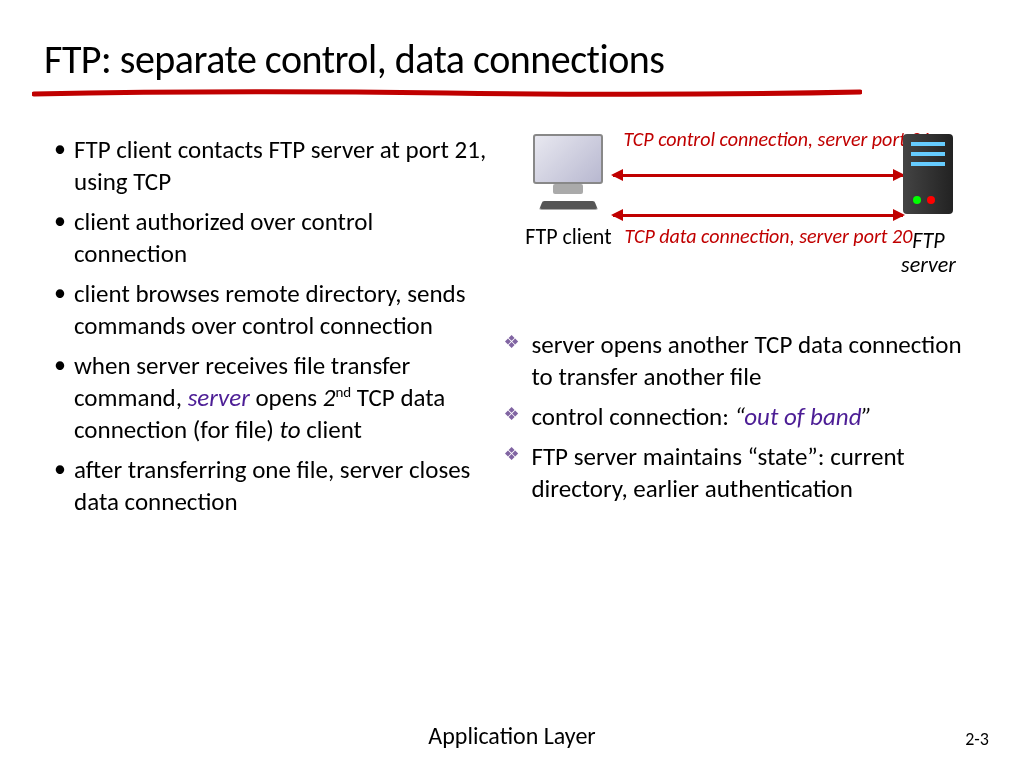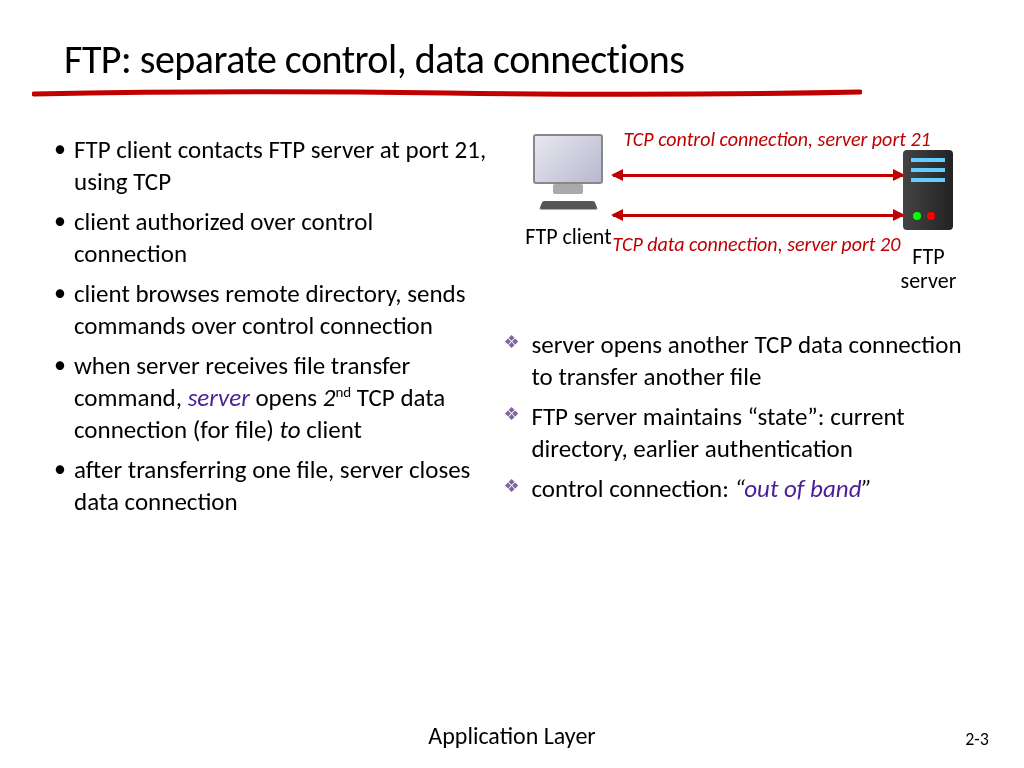--- a/index.html
+++ b/index.html
@@ -7,21 +7,21 @@
     width: 1024px;
     height: 768px;
     font-family: "Gill Sans", "Gill Sans MT", Calibri, sans-serif;
     background: #fff;
     position: relative;
     overflow: hidden;
   }
   .title {
     font-size: 40px;
     font-weight: 400;
-    padding: 35px 0 0 64px;
+    padding: 35px 0 0 44px;
     letter-spacing: -0.5px;
   }
   .underline {
     position: absolute;
     top: 88px;
     left: 32px;
     width: 830px;
     height: 12px;
   }
   .content {
@@ -56,21 +56,21 @@
   .red { color: #4c1d95; }
   .italic { font-style: italic; }
   .sup { font-size: 0.6em; vertical-align: super; }
   .diagram {
     position: relative;
     height: 165px;
     width: 470px;
     margin-bottom: 30px;
   }
   .client-box { position: absolute; left: 15px; top: 0; width: 100px; text-align: center; }
-  .server-box { position: absolute; right: 0; top: 16px; width: 90px; text-align: center; }
+  .server-box { position: absolute; right: 0; top: 0; width: 90px; text-align: center; font-style: italic; }
   .client-label, .server-label { font-size: 22px; line-height:1.1; margin-top: 15px; }
   .monitor {
     width: 70px; height: 50px;
     background: linear-gradient(135deg,#e8e8f0,#b8b8d0);
     border: 2px solid #888; border-radius: 3px;
     margin: 0 auto; position: relative;
   }
   .monitor::after {
     content:""; position:absolute; bottom:-12px; left:50%; transform:translateX(-50%);
     width:30px; height:10px; background:#aaa; border-radius:2px;
@@ -102,21 +102,21 @@
     content:""; position:absolute; top:-5px; width:0; height:0;
     border-top:6px solid transparent; border-bottom:6px solid transparent;
   }
   .arrow-line::before { left:-2px; border-right:12px solid #c00000; }
   .arrow-line::after { right:-2px; border-left:12px solid #c00000; }
   .arrow-label {
     position:absolute; font-size:20px; font-style:italic; color:#c00000;
     text-align:center; white-space:nowrap; line-height:1.05;
   }
   .arrow-label.top { left:120px; top:-5px; width:290px; }
-  .arrow-label.bottom { left:108px; top:92px; width:290px;margin-top:8px; }
+  .arrow-label.bottom { left:120px; top:92px; width:290px; }
   ul.diamonds { list-style:none; padding-left: 28px; }
   ul.diamonds > li {
     position:relative; font-size:25px; line-height:1.28; margin-bottom:8px;
   }
   ul.diamonds > li::before {
     content:"❖"; position:absolute; left:-28px; top:2px;
     color:#8064a2; font-size:18px;
   }
   .footer-center {
     position:absolute; bottom:18px; left:0; width:100%;
@@ -169,23 +169,23 @@
       <div class="server-box">
         <div class="server-tower"></div>
         <div class="server-label">FTP server</div>
       </div>
 
       <div class="arrow-label bottom">TCP data connection, server port 20</div>
     </div>
 
     <ul class="diamonds">
       <li>server opens another TCP data connection to transfer another file</li>
-      <li>FTP server maintains “state”: current directory, earlier authentication</li>
       <li>
         <span>control connection: </span><span class="italic">“</span><span class="red italic">out of band</span><span class="italic">”</span>
       </li>
+      <li>FTP server maintains “state”: current directory, earlier authentication</li>
     </ul>
 
   </div>
 </div>
 
 <div class="footer-center">Application Layer</div>
 <div class="footer-right">2-3</div>
 
 </body></html>

